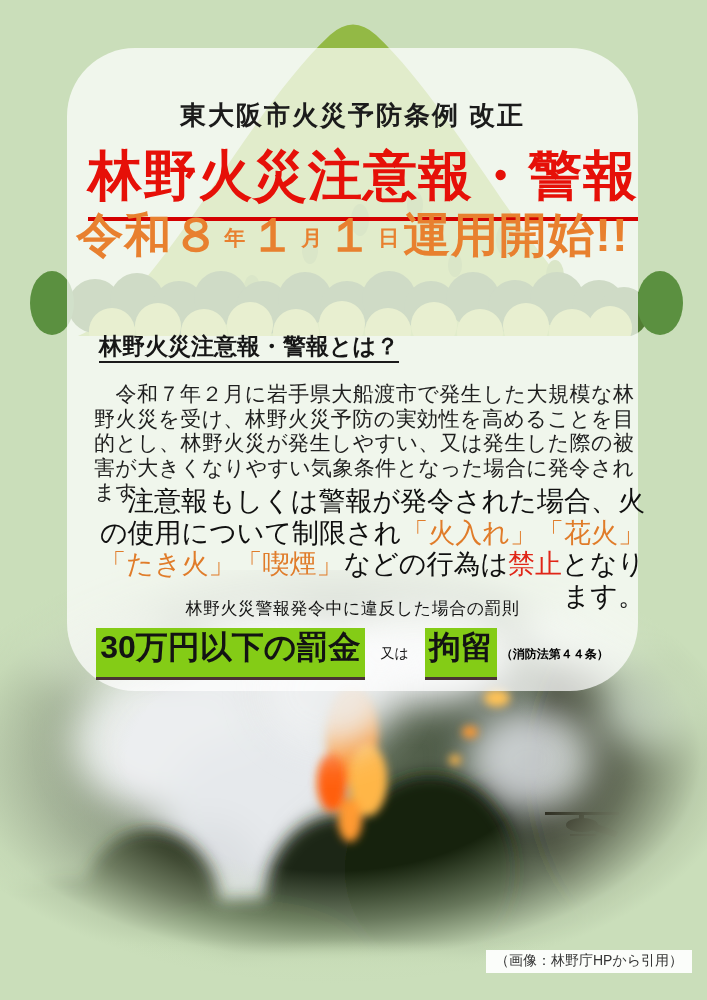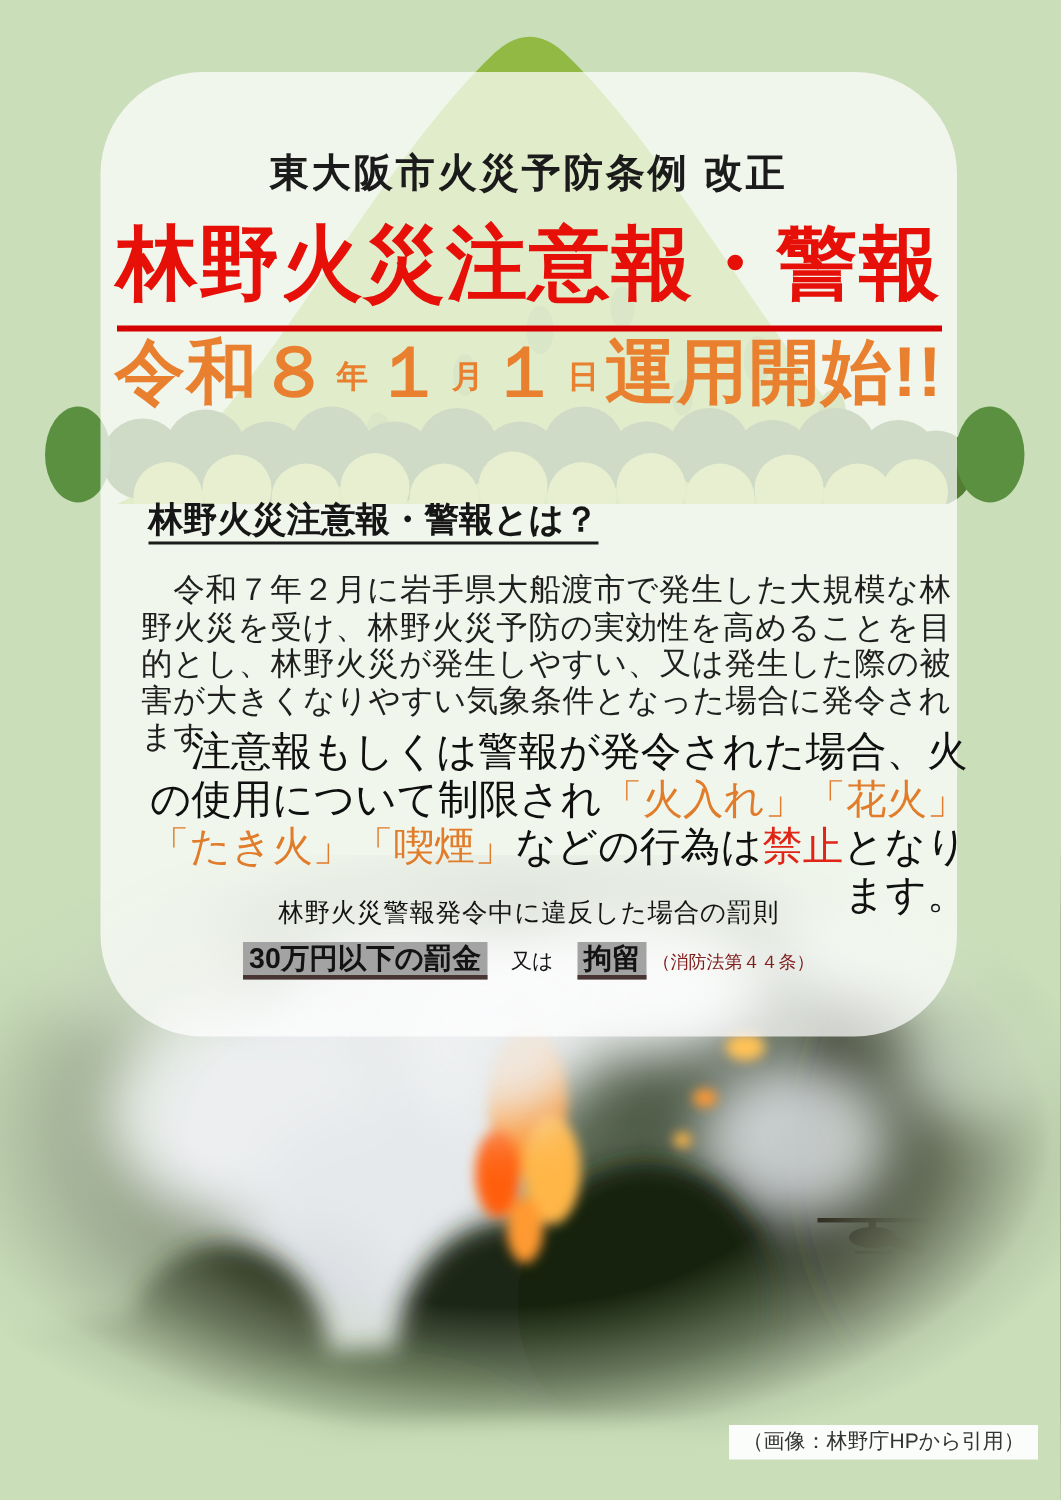--- a/index.html
+++ b/index.html
@@ -26,29 +26,29 @@
   #white-panel{
     position:absolute;left:67px;top:48px;width:571px;height:643px;
     background:rgba(255,255,255,0.72);border-radius:68px;z-index:3;
   }
   
   .txt{z-index:5;}
   #subtitle{
     left:67px;top:98px;width:571px;text-align:center;
     font-size:26px;font-weight:700;color:#1b1b1b;letter-spacing:2px;
   }
-  #main-title{left:67px;top:140px;width:571px;text-align:center;}
+  #main-title{left:67px;top:140px;width:571px;}
   #main-title span{
     display:inline-block;font-size:54px;font-weight:800;color:#e61008;
     letter-spacing:1px;border-bottom:4px solid #d40000;padding-bottom:4px;
     white-space:nowrap;
   }
   #start-date{
     left:47px;top:219px;width:611px;text-align:center;color:#e8802f;
-    font-weight:800;line-height:58px;white-space:nowrap;
+    font-weight:800;line-height:32px;white-space:nowrap;
   }
   #start-date .seg-big{font-size:47px;letter-spacing:1px;}
   #start-date .seg-small{font-size:21px;vertical-align:6px;margin:0 4px;}
   #about-heading{left:99px;top:331px;font-size:23px;font-weight:700;color:#161616;}
   #about-heading span{border-bottom:2px solid #1b1b1b;padding-bottom:2px;}
   #about-body{
     left:94px;top:370px;width:540px;font-size:21px;line-height:1.17;
     color:#1f1f1f;text-align:justify;margin-top:12px;
   }
   #restriction-statement{
@@ -56,25 +56,25 @@
     line-height:1.17;color:#101010;
   }
   .seg-orange{color:#e07c2a;}
   .seg-red{color:#e02517;}
   #penalty-heading{
     left:67px;top:597px;width:571px;text-align:center;
     font-size:17px;font-weight:400;color:#141414;letter-spacing:0.5px;
   }
   #penalty-line{left:67px;top:626px;width:571px;text-align:center;white-space:nowrap;}
   #penalty-line .seg-highlight{
-    background:#a3a3a3;border-bottom:3px solid #493434;
-    font-size:19px;font-weight:800;color:#131313;padding:1px 4px 0 4px;
+    background:#84cc16;border-bottom:3px solid #493434;
+    font-size:32px;font-weight:800;color:#131313;padding:1px 4px 12px 4px;
   }
   #penalty-line .seg-plain{font-size:14px;font-weight:400;color:#131313;margin:0 16px;}
-  #penalty-line .seg-note{font-size:12px;font-weight:400;color:#7f1d1d;margin-left:4px;}
+  #penalty-line .seg-note{font-size:12px;font-weight:700;color:#000000;margin-left:4px;}
   #photo-caption{
     left:486px;top:950px;z-index:6;background:rgba(255,255,255,0.93);
     padding:2px 9px 3px 9px;font-size:14px;color:#333;
   }
 </style>
 </head>
 <body>
 
 <svg id="mountain-svg" width="707" height="336" viewBox="0 0 336" style="width:707px;height:336px;" preserveAspectRatio="none">
   <g>

